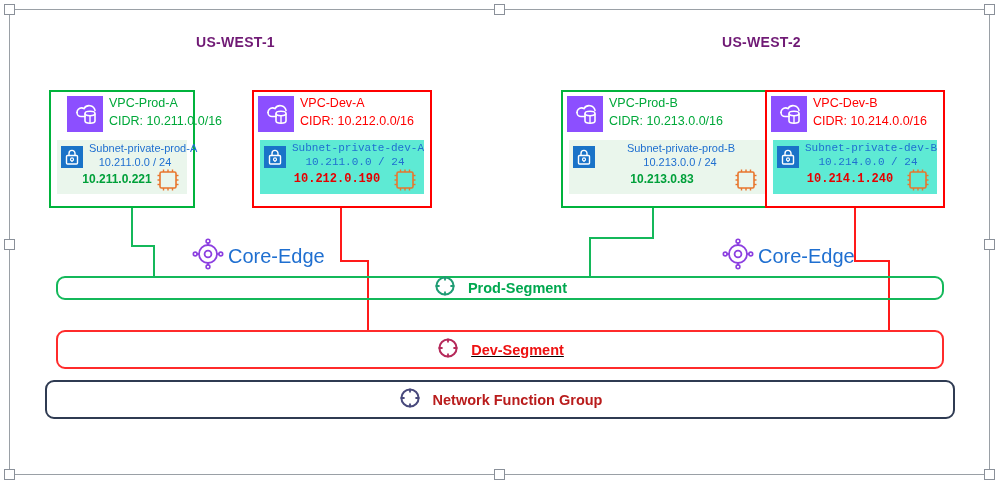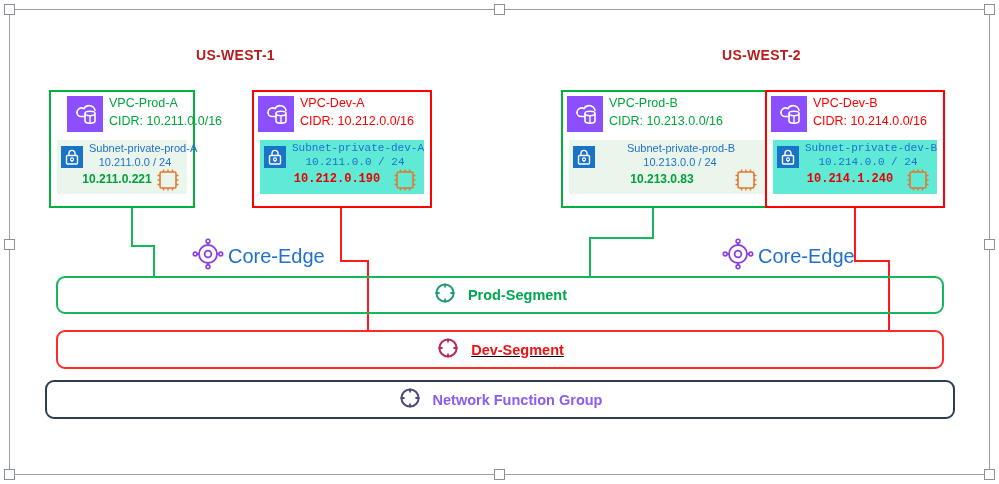--- a/index.html
+++ b/index.html
@@ -32,24 +32,23 @@
     background: #ffffff;
     border: 1px solid #8a9099;
     box-sizing: border-box;
   }
 
   
   .region-title {
     position: absolute;
     font-size: 14px;
     font-weight: bold;
-    color: #b91c1c;
+    color: #701a75;
     letter-spacing: .3px;
     white-space: nowrap;
-    margin-top: 13px;
   }
 
   
   .vpc {
     position: absolute;
     box-sizing: border-box;
     background: #ffffff;
     border-width: 2px;
     border-style: solid;
   }
@@ -167,21 +166,21 @@
   .seg-label {
     font-size: 14.5px;
     font-weight: bold;
     white-space: nowrap;
   }
   .seg-bar.green { border-color: #14b85a; }
   .seg-bar.green .seg-label { color: #00a84f; }
   .seg-bar.red { border-color: #ff2b2b; }
   .seg-bar.red .seg-label { color: #ee1111; }
   .seg-bar.navy { border-color: #2f3b52; }
-  .seg-bar.navy .seg-label { color: #8b5cf6; }
+  .seg-bar.navy .seg-label { color: #b91c1c; }
 
   .conn { position: absolute; }
 </style>
 </head>
 <body>
 
 <div id="canvas">
 
   <div class="sel-frame"></div>
   <div class="handle" style="left:4px;  top:4px;"></div>
@@ -436,21 +435,21 @@
           <circle cx="16" cy="3.2" r="1.9"></circle>
           <circle cx="16" cy="28.8" r="1.9"></circle>
           <circle cx="3.2" cy="16" r="1.9"></circle>
           <circle cx="28.8" cy="16" r="1.9"></circle>
         </g>
       </svg>
     </span>
     <span class="core-edge-label">Core-Edge</span>
   </div>
 
-  <div class="seg-bar green" style="left:56px; top:276px; width:888px; height:38px;border-radius:9px;">
+  <div class="seg-bar green" style="left:56px; top:276px; width:888px; height:24px;border-radius:9px;">
     <span>
       <svg width="24" height="24" viewBox="0 0 24 24">
         <g fill="none" stroke="#1f9c74" stroke-width="2" stroke-linecap="round">
           <path d="M12 3.4A8.6 8.6 0 0 1 20.6 12"></path>
           <path d="M20.6 12A8.6 8.6 0 0 1 12 20.6"></path>
           <path d="M12 20.6A8.6 8.6 0 0 1 3.4 12"></path>
           <path d="M3.4 12A8.6 8.6 0 0 1 12 3.4"></path>
         </g>
         <g fill="none" stroke="#1f9c74" stroke-width="1.8">
           <path d="M12 3.4v3.2M20.6 12h-3.2M12 20.6v-3.2M3.4 12h3.2"></path>

